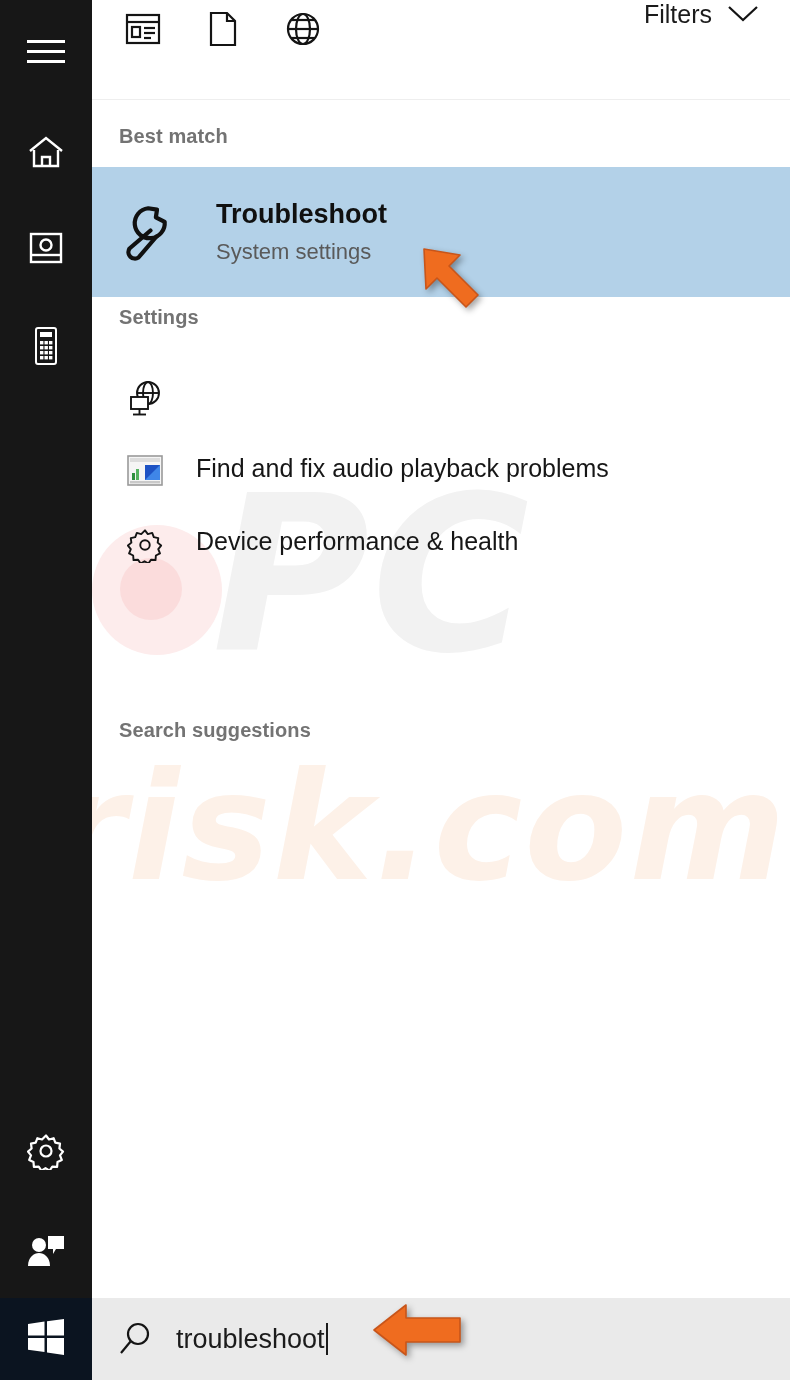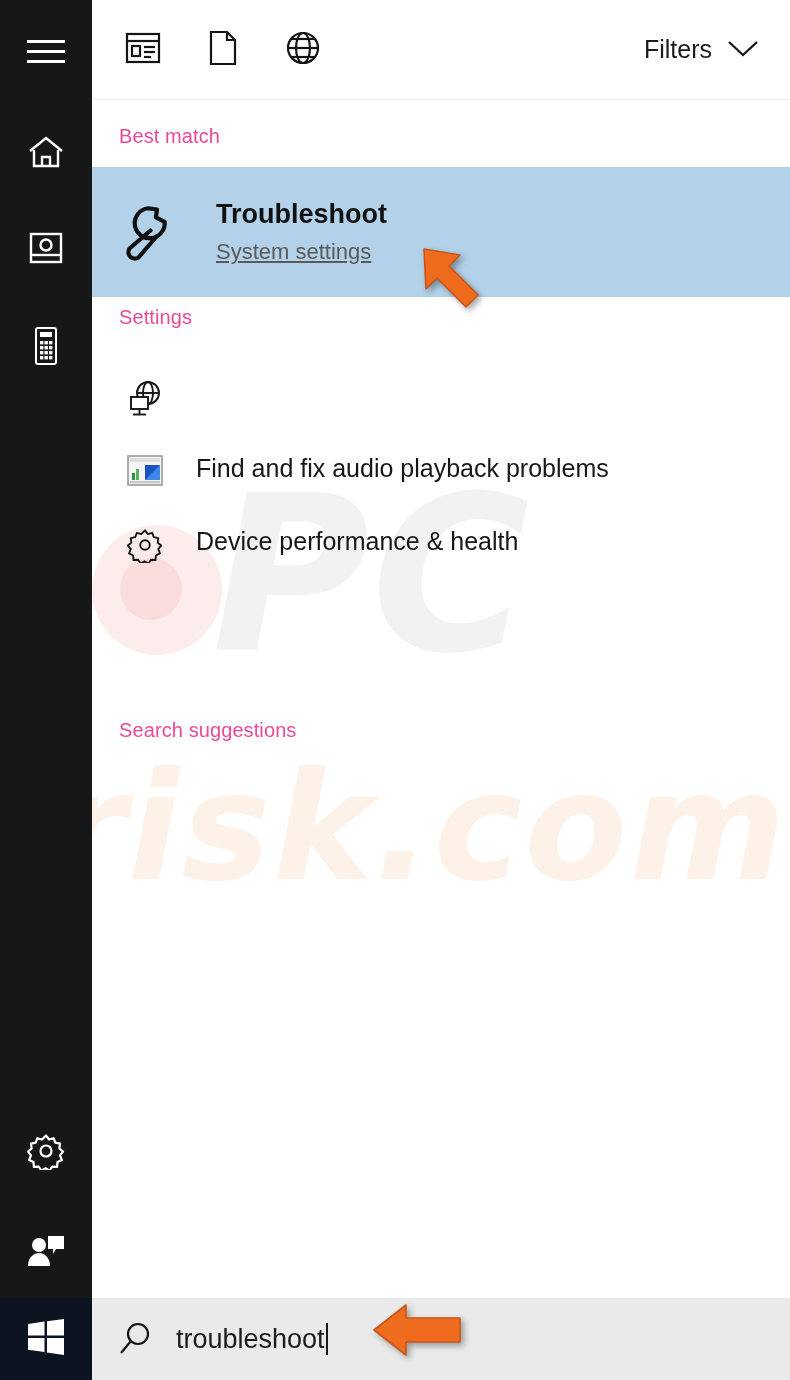--- a/index.html
+++ b/index.html
@@ -113,21 +113,21 @@
 
   
   .toolbar {
     position: absolute;
     left: 0; top: 0;
     width: 698px;
     height: 100px;
     background: #ffffff;
     border-bottom: 1px solid #eeeeee;
     display: flex;
-    align-items: center;
+    align-items: flex-start;
     box-sizing: border-box;
   }
   .tb-icon {
     width: 62px;
     height: 62px;
     display: flex;
     align-items: center;
     justify-content: center;
     margin-left: 18px;
   }
@@ -141,22 +141,22 @@
     font-size: 25px;
     color: #1b1b1b;
   }
   .filters-label { font-family: "Liberation Sans", sans-serif; }
 
   
   .section-head {
     position: absolute;
     left: 27px;
     font-size: 20px;
-    font-weight: normal;
-    color: #ec4899;
+    font-weight: bold;
+    color: #737373;
     letter-spacing: 0.1px;
   }
 
   
   .best-row {
     position: absolute;
     left: 0;
     top: 167px;
     width: 698px;
     height: 130px;
@@ -176,21 +176,20 @@
   .best-title {
     font-size: 27px;
     font-weight: bold;
     color: #101010;
     line-height: 1.15;
   }
   .best-sub {
     font-size: 22px;
     color: #5a5a5a;
     margin-top: 8px;
-    text-decoration: underline;
   }
 
   
   .res-row {
     position: absolute;
     left: 0;
     width: 698px;
     display: flex;
     align-items: flex-start;
     box-sizing: border-box;

